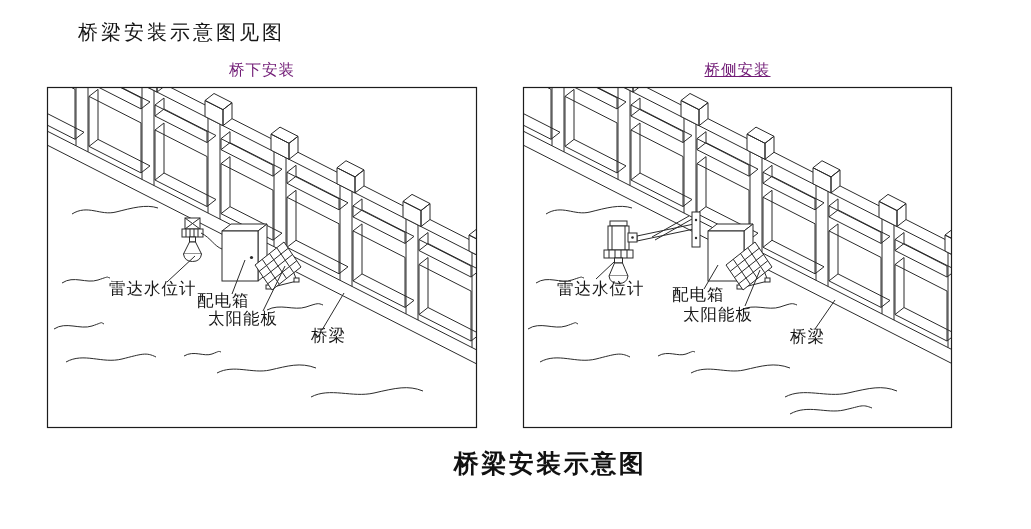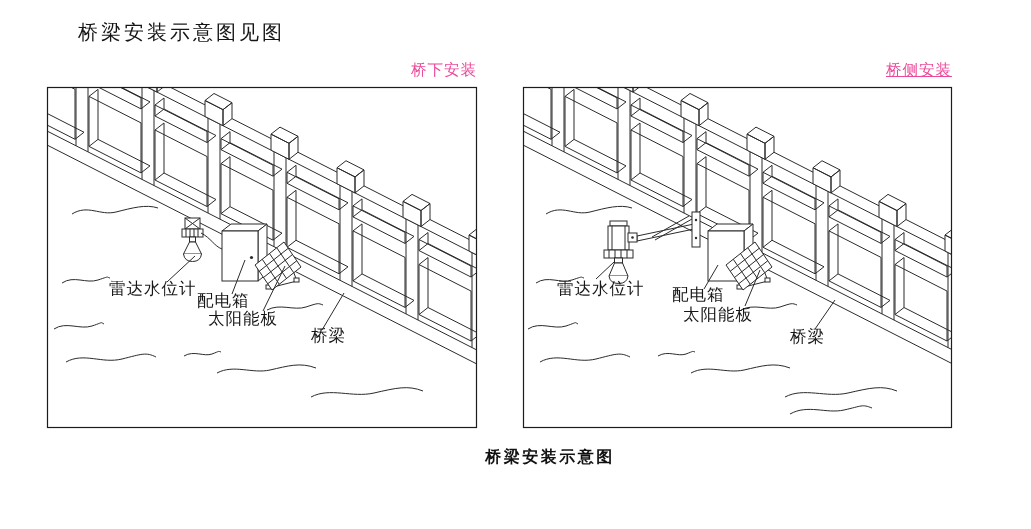--- a/index.html
+++ b/index.html
@@ -5,34 +5,34 @@
   html,body{margin:0;padding:0;background:#fff;}
   .page{
     position:relative;width:1031px;height:529px;background:#fff;overflow:hidden;
     font-family:"Liberation Serif","DejaVu Serif",serif;color:#111;border-radius:21px;
   }
   .intro-heading{
     position:absolute;left:78px;top:19px;font-size:20px;letter-spacing:3px;color:#151515;
     font-family:"Liberation Serif","DejaVu Serif",serif;white-space:nowrap;
   }
   .panel-title{
-    position:absolute;top:60px;height:18px;font-size:15.5px;letter-spacing:1px;color:#ec4899;
-    text-align:right;white-space:nowrap;
+    position:absolute;top:60px;height:18px;font-size:15.5px;letter-spacing:1px;color:#701a75;
+    text-align:center;white-space:nowrap;
   }
   .panel-title.left{left:47px;width:430px;}
   .panel-title.right{left:523px;width:429px;text-decoration:underline;}
   .diagram-svg{position:absolute;left:0;top:0;}
   .diag-label{
     position:absolute;font-size:16.5px;letter-spacing:1px;color:#161616;white-space:nowrap;
     font-family:"Liberation Serif","DejaVu Serif",serif;line-height:1;
   }
   .figure-caption{
     position:absolute;left:400px;top:447px;width:300px;text-align:center;
     font-family:"Liberation Sans","DejaVu Sans",sans-serif;font-weight:bold;
-    font-size:16px;letter-spacing:2.5px;color:#111;white-space:nowrap;
+    font-size:25px;letter-spacing:2.5px;color:#111;white-space:nowrap;
   }
 </style>
 </head>
 <body>
 
 <div class="page">
 
   <div class="intro-heading">桥梁安装示意图见图</div>
   <div class="panel-title left">桥下安装</div>
   <div class="panel-title right">桥侧安装</div>

